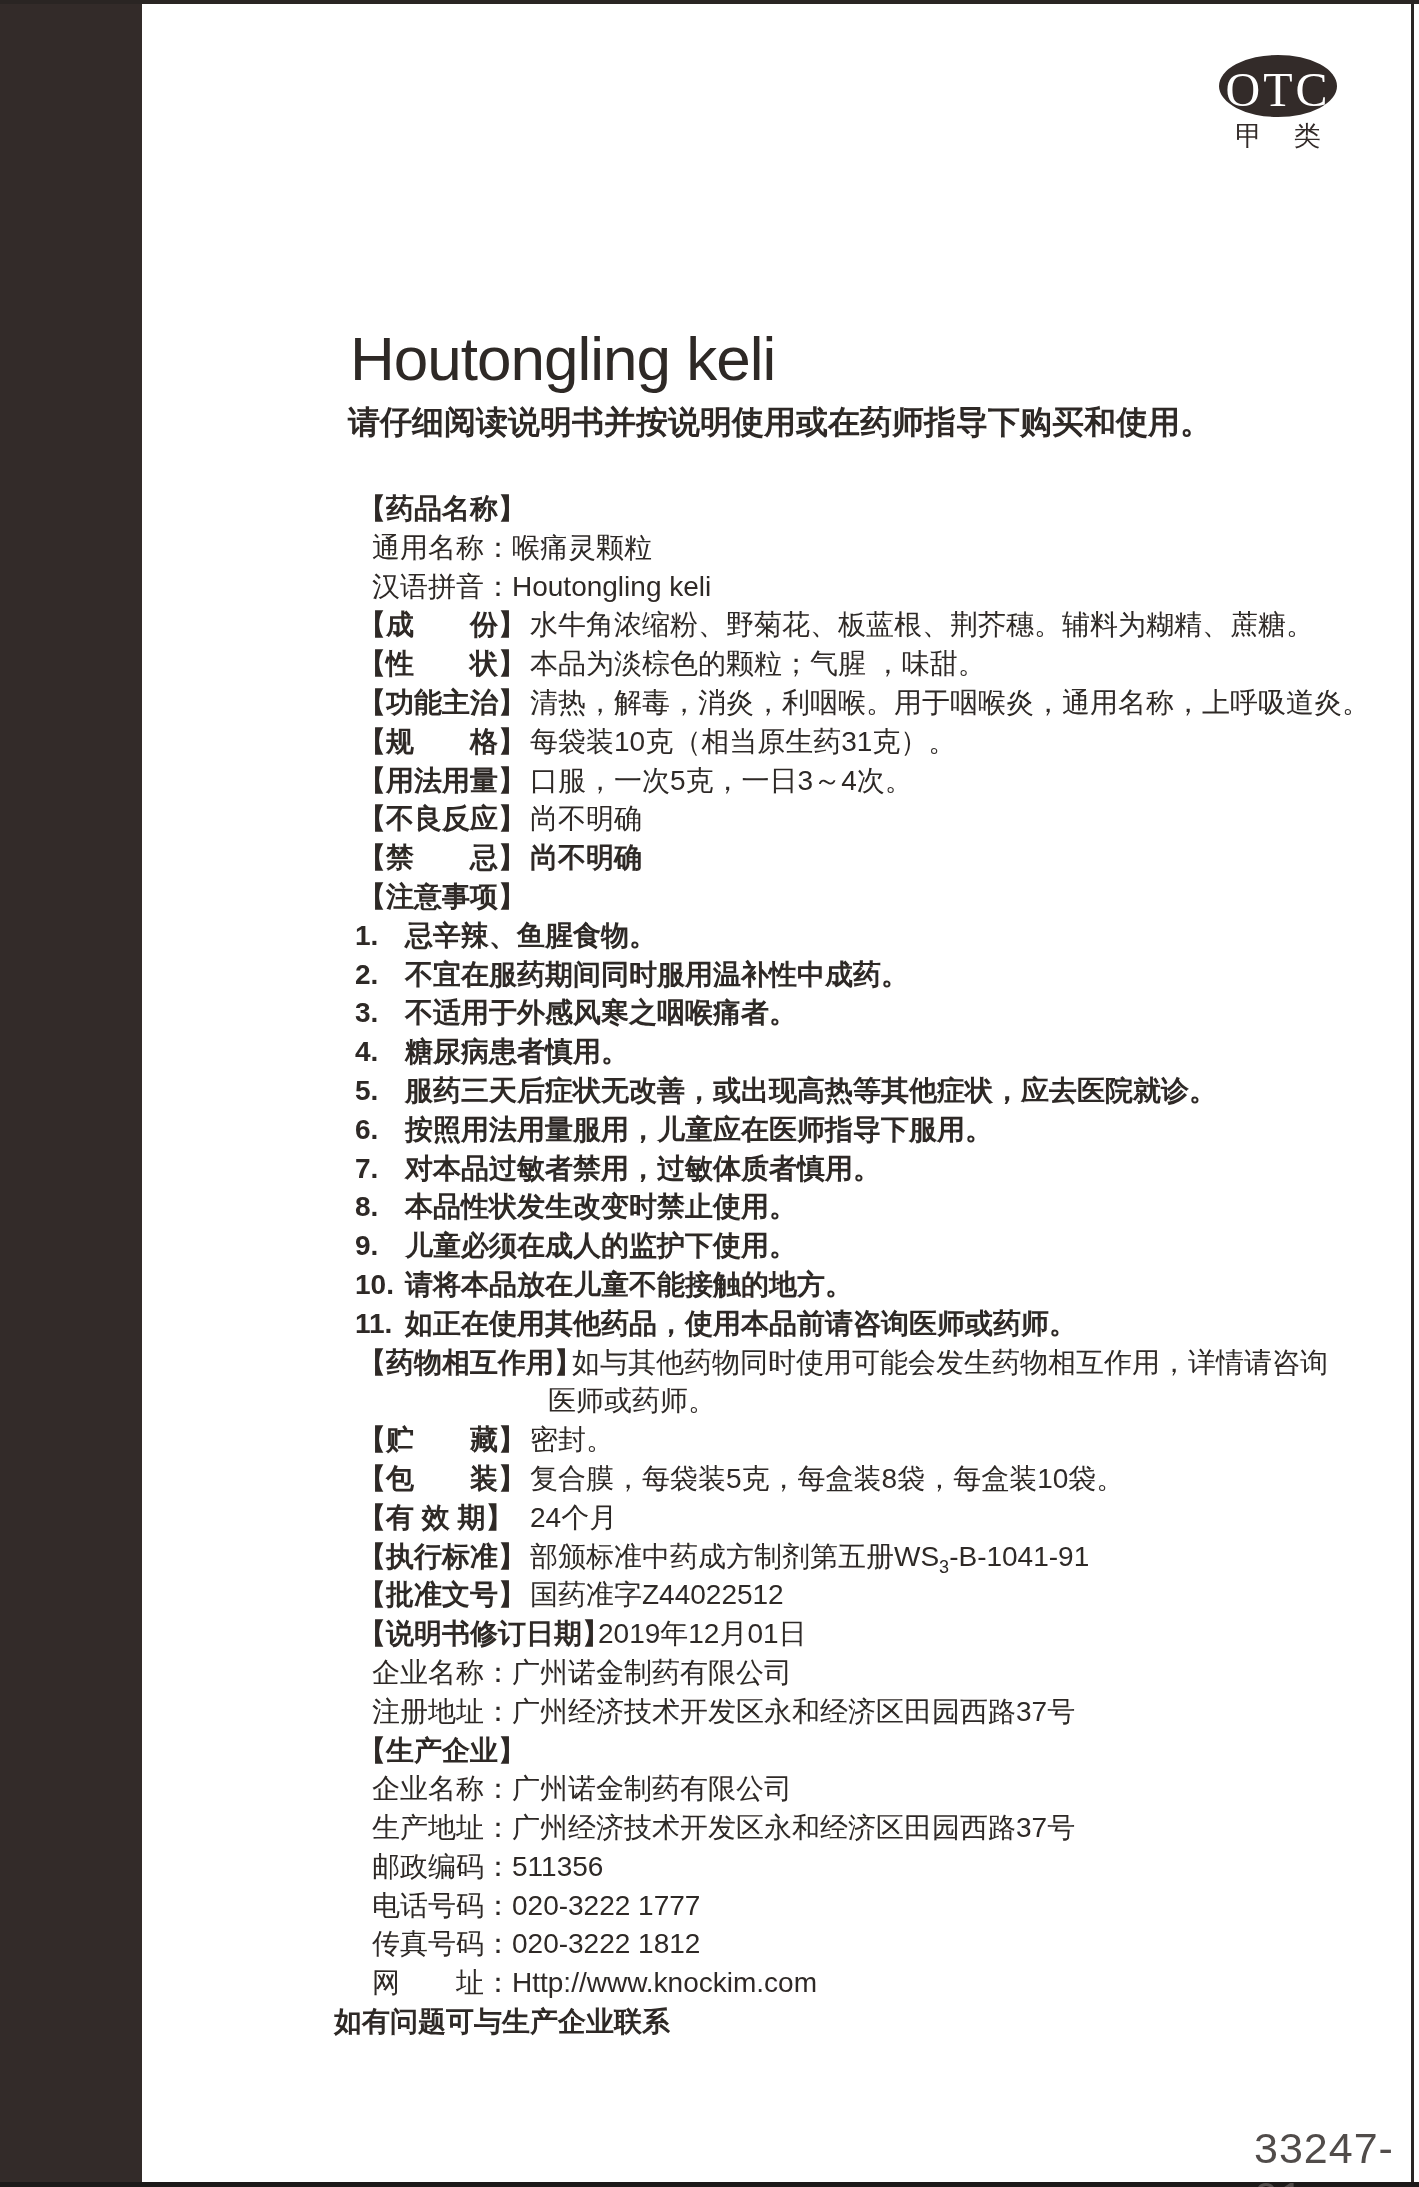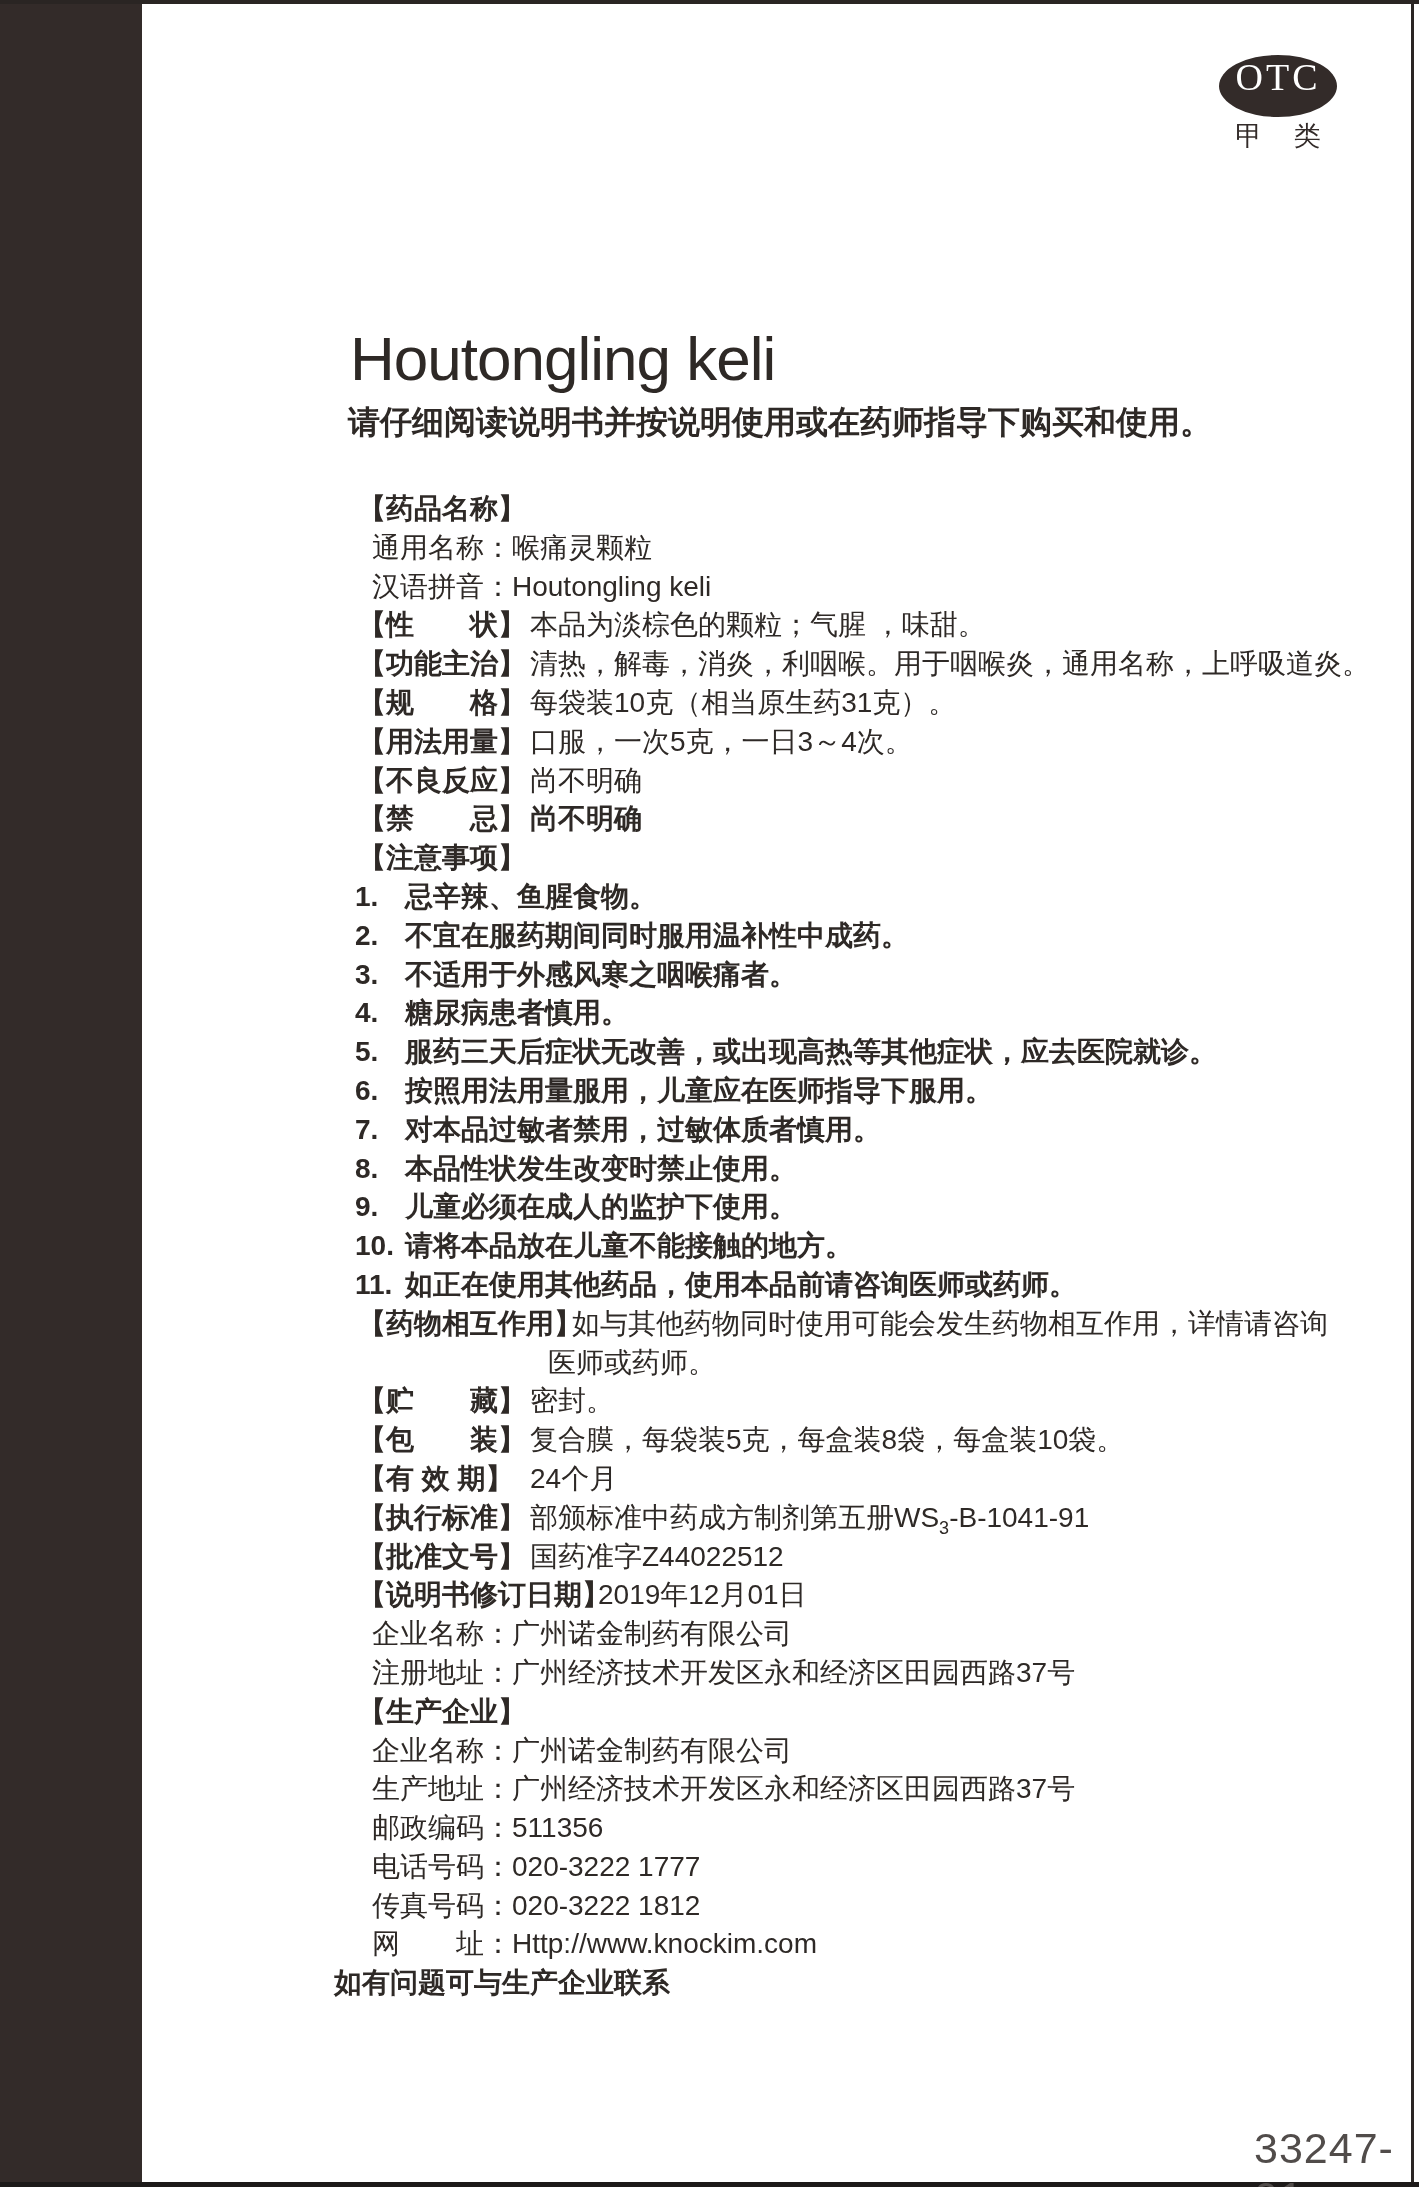--- a/index.html
+++ b/index.html
@@ -5,22 +5,22 @@
   html,body{margin:0;padding:0;background:#888;}
   .page{position:relative;width:1419px;height:2187px;background:#ffffff;overflow:hidden;
         font-family:"Liberation Sans",sans-serif;color:#2e2926;}
   
   .edge-top{position:absolute;left:0;top:0;width:100%;height:4px;background:#2a2523;}
   .edge-right{position:absolute;right:5px;top:0;width:3px;height:100%;background:#2a2523;}
   .edge-bottom{position:absolute;left:0;bottom:0;width:100%;height:5px;background:#1d1a19;}
   .leftbar{position:absolute;left:0;top:0;width:142px;height:2183px;background:#332b29;}
   
   .otc-ellipse{position:absolute;left:1219px;top:55px;width:118px;height:62px;border-radius:50%;
-        background:#332b29;display:flex;align-items:flex-start;justify-content:center;
-        font-family:"Liberation Serif",serif;font-size:38px;color:#ffffff;letter-spacing:3px;}
+        background:#332b29;display:flex;align-items:flex-end;justify-content:center;
+        font-family:"Liberation Serif",serif;font-size:48px;color:#ffffff;letter-spacing:3px;}
   .otc-class{position:absolute;left:1219px;top:118px;width:118px;text-align:center;
         font-size:27px;color:#332b29;word-spacing:24px;font-weight:400;}
   
   .title{position:absolute;left:348px;top:202px;font-size:104px;font-weight:500;
         letter-spacing:1px;line-height:1.05;white-space:nowrap;}
   .pinyin{position:absolute;left:350px;top:323px;font-size:62px;font-weight:400;
         letter-spacing:-1px;white-space:nowrap;}
   .notice{position:absolute;left:348px;top:401px;font-size:32px;font-weight:700;white-space:nowrap;}
   
   .content{position:absolute;left:334px;top:490px;width:1060px;font-size:28px;
@@ -55,20 +55,21 @@
   </div>
   <div class="otc-class">甲 类</div>
 
   <div class="pinyin">Houtongling keli</div>
   <div class="notice">请仔细阅读说明书并按说明使用或在药师指导下购买和使用。</div>
 
   <div class="content">
     <div class="ln"><span class="lb">【药品名称】</span></div>
     <div class="ln sub"><span class="lb">通用名称：</span><span class="gap">喉痛灵颗粒</span></div>
     <div class="ln sub"><span class="lb">汉语拼音：</span><span class="gap">Houtongling keli</span></div>
+    <div class="ln"><span class="lb w4">【成　　份】</span><span>水牛角浓缩粉、野菊花、板蓝根、荆芥穗。辅料为糊精、蔗糖。</span></div>
     <div class="ln"><span class="lb w4">【性　　状】</span><span>本品为淡棕色的颗粒；气腥 ，味甜。</span></div>
     <div class="ln"><span class="lb w4">【功能主治】</span><span>清热，解毒，消炎，利咽喉。用于咽喉炎，通用名称，上呼吸道炎。</span></div>
     <div class="ln"><span class="lb w4">【规　　格】</span><span>每袋装10克（相当原生药31克）。</span></div>
     <div class="ln"><span class="lb w4">【用法用量】</span><span>口服，一次5克，一日3～4次。</span></div>
     <div class="ln"><span class="lb w4">【不良反应】</span><span>尚不明确</span></div>
     <div class="ln"><span class="lb w4">【禁　　忌】</span><span class="b">尚不明确</span></div>
     <div class="ln"><span class="lb">【注意事项】</span></div>
     <div class="ln li">
         <span class="num">1.</span>
         <span>忌辛辣、鱼腥食物。</span>

